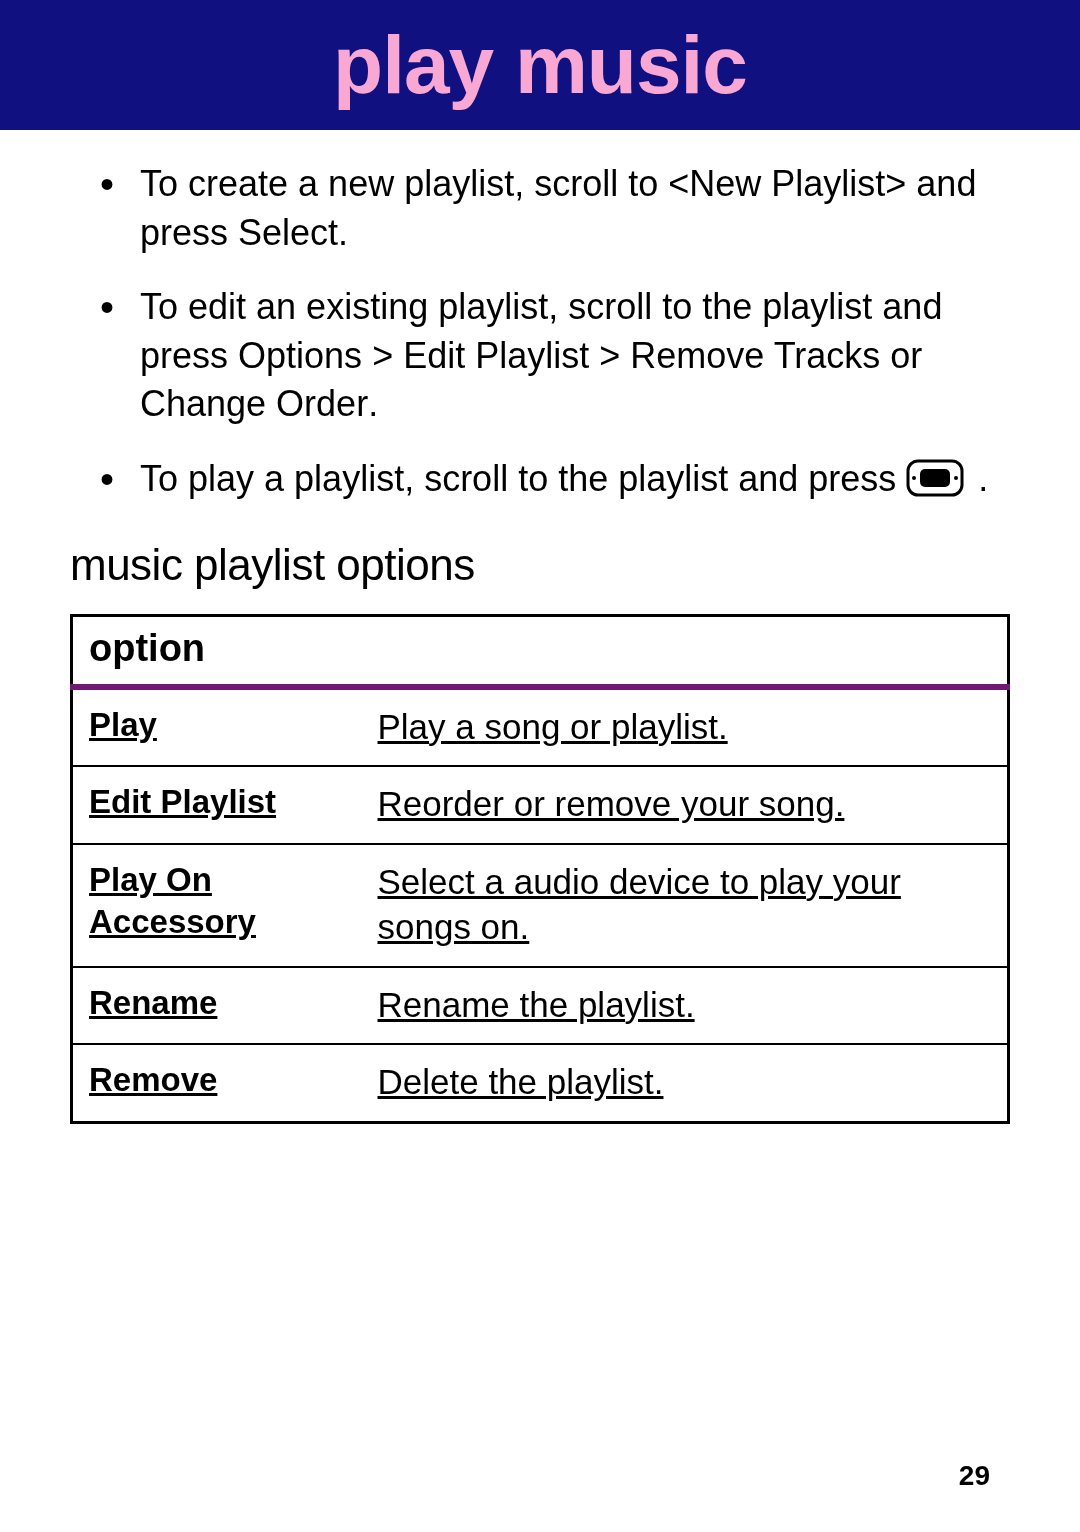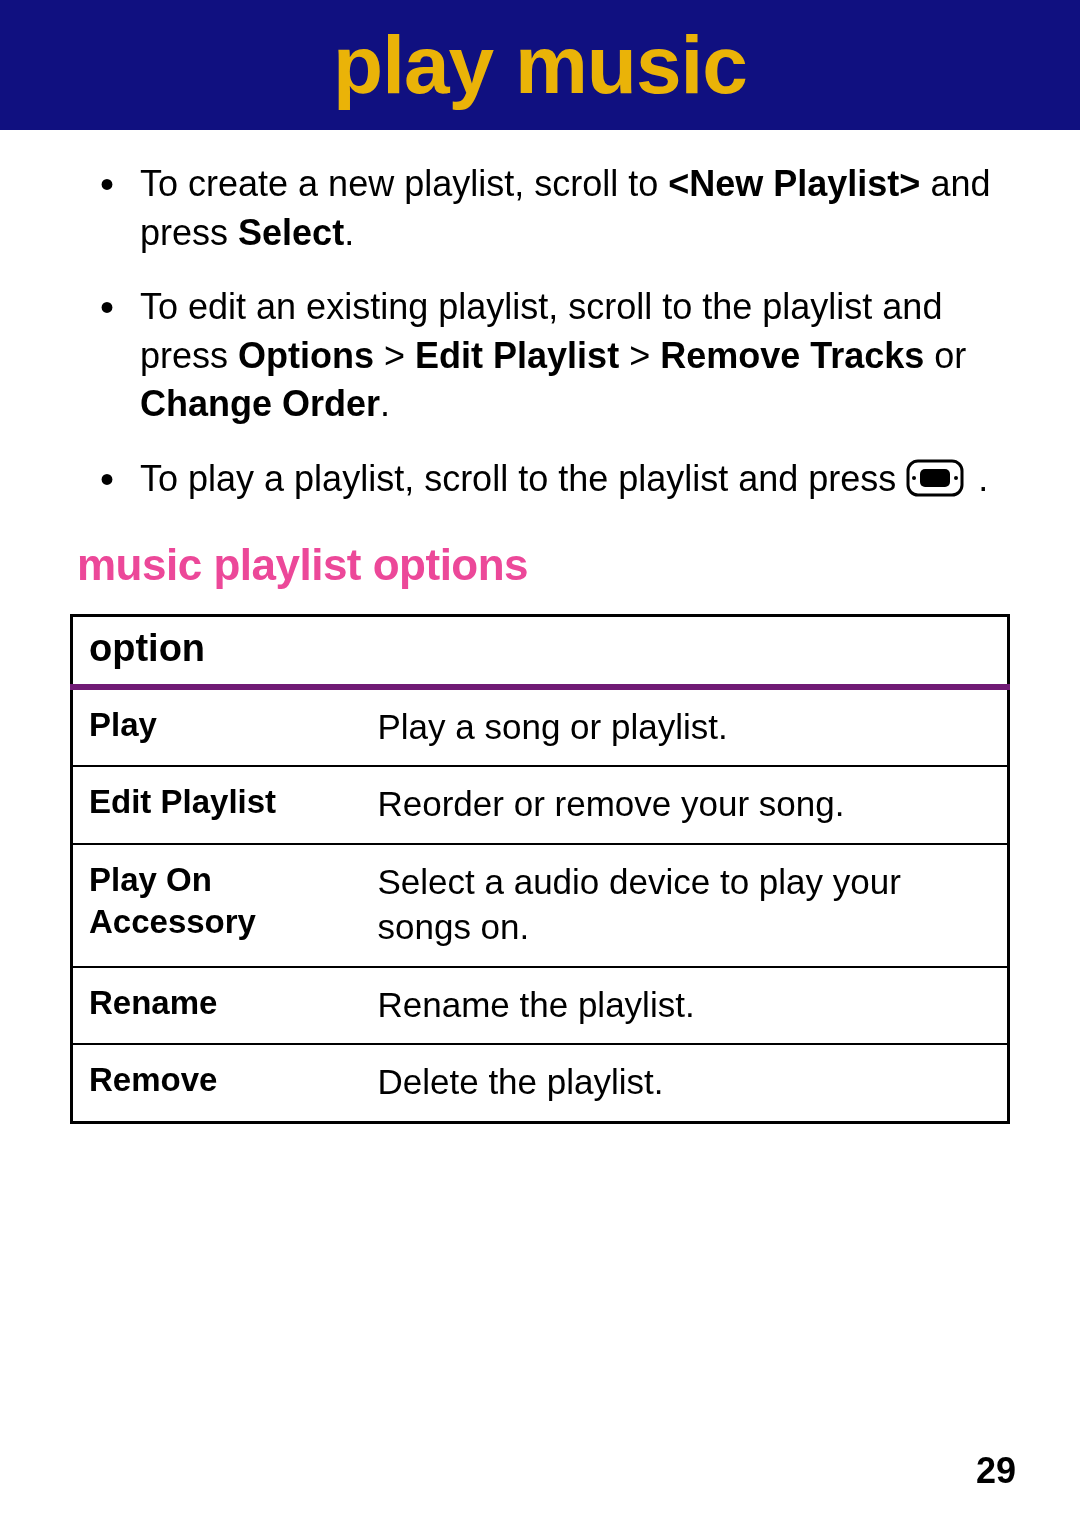--- a/index.html
+++ b/index.html
@@ -9,21 +9,21 @@
     height: 1532px;
     background: #ffffff;
     font-family: Arial, Helvetica, sans-serif;
     color: #000000;
     position: relative;
   }
   .header-band {
     width: 100%;
     height: 130px;
     background: #101080;
-    color: #eab308;
+    color: #f9a8d4;
     display: flex;
     align-items: center;
     justify-content: center;
   }
   .header-band h1 {
     margin: 0;
     font-family: Arial, Helvetica, sans-serif;
     font-weight: 700;
     font-size: 82px;
     letter-spacing: -1px;
@@ -48,27 +48,27 @@
     content: "•";
     position: absolute;
     left: 30px;
     top: 0;
     font-size: 40px;
     line-height: 1.2;
   }
   .cond-bold {
     font-family: "Arial Narrow", Arial, Helvetica, sans-serif;
     font-stretch: condensed;
-    font-weight: 700;
+    font-weight: 400;
   }
   h2.section {
-    color: #ec4899;
+    color: #000000;
     font-size: 44px;
-    font-weight: 700;
-    margin: 20px 0 24px 7px;
+    font-weight: 400;
+    margin: 20px 0 24px 0;
     letter-spacing: -0.5px;
   }
   table.options {
     width: 100%;
     border-collapse: collapse;
     border: 3px solid #000000;
   }
   table.options th {
     text-align: left;
     font-family: Arial, Helvetica, sans-serif;
@@ -76,42 +76,43 @@
     font-size: 38px;
     padding: 10px 16px 14px 16px;
     border-bottom: 6px solid #701a75;
   }
   table.options td {
     border-top: 2px solid #000000;
     padding: 14px 16px 16px 16px;
     vertical-align: top;
     font-size: 35px;
     line-height: 1.3;
+    text-decoration: underline;
   }
   table.options td.opt {
     width: 290px;
     font-family: "Arial Narrow", Arial, Helvetica, sans-serif;
     font-stretch: condensed;
     font-weight: 700;
     font-size: 33px;
   }
   table.options td.desc {
     font-family: Arial, Helvetica, sans-serif;
   }
   .select-key {
     display: inline-block;
     vertical-align: -6px;
     margin-right: 4px;
   }
   .page-num {
     position: absolute;
-    right: 64px;
+    right: 90px;
     bottom: 40px;
     font-weight: 700;
-    font-size: 36px;
+    font-size: 28px;
     text-align: right;
   }
 </style>
 </head>
 <body>
 
 <div class="header-band">
   <h1>play music</h1>
 </div>
 

